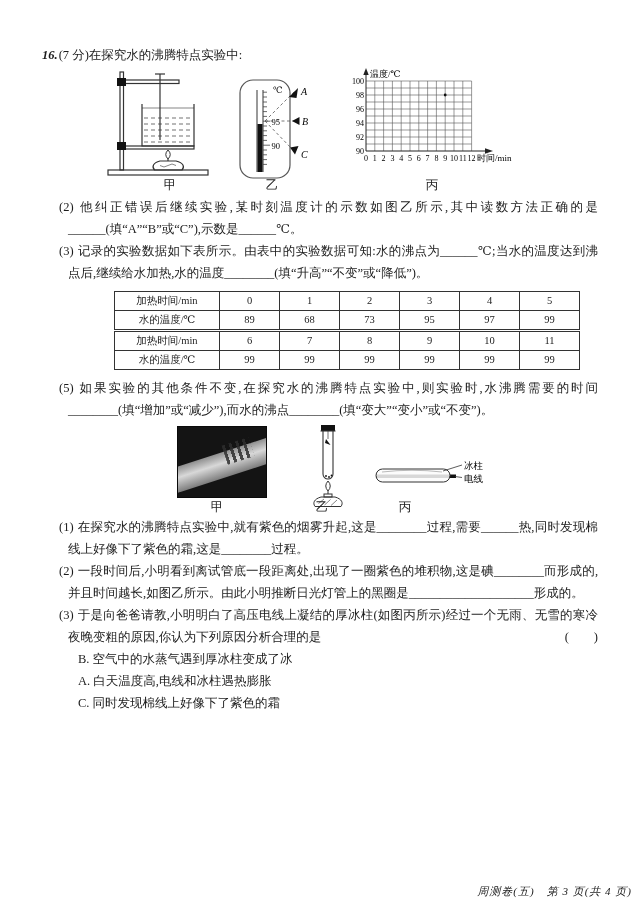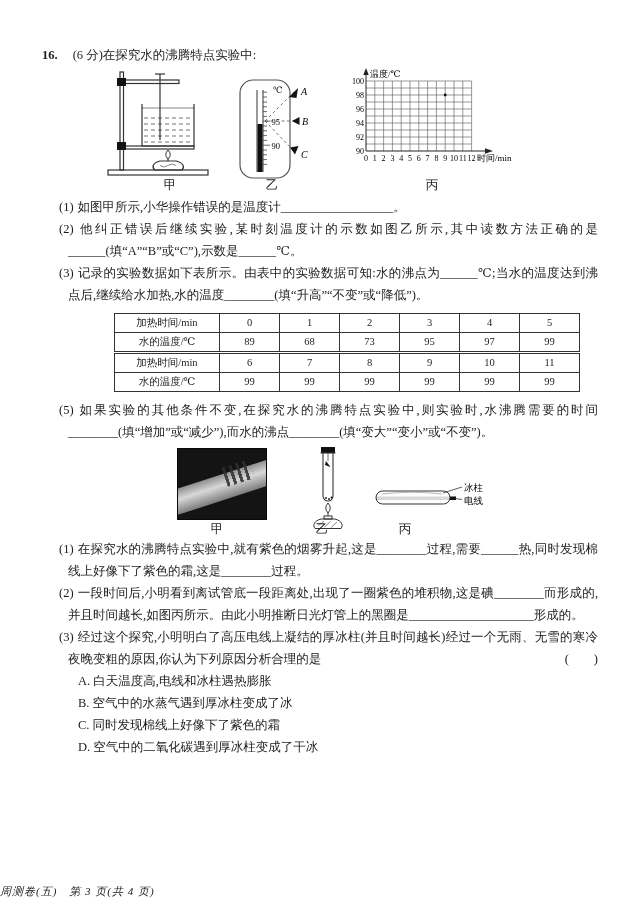--- a/index.html
+++ b/index.html
@@ -3,21 +3,21 @@
 <meta charset="utf-8">
 <style>
   html,body{margin:0;padding:0;}
   body{
     width:632px;height:916px;background:#ffffff;position:relative;
     font-family:"Liberation Serif","DejaVu Serif",serif;
     color:#1c1c1c;font-size:12.5px;line-height:22px;
   }
   .content{position:absolute;left:42px;top:44px;width:556px;}
   .qhead{margin-left:23px;text-indent:-23px;text-align:justify;}
-  .qnum{font-weight:700;margin-right:15px;}
+  .qnum{font-weight:700;margin-right:1px;font-style:italic;}
   .part{position:relative;margin-left:26px;text-indent:-9px;text-align:justify;}
   .marker{margin-right:4px;}
   .bracket{position:absolute;right:0;bottom:0;text-indent:0;}
   .options{margin-left:36px;}
   .opt{text-align:justify;}
   
   .figrow{position:relative;}
   .figrow16{height:126px;margin:2px 0 2px 0;}
   .figrow17{height:90px;margin:3px 0 2px 0;}
   .figrow .cap{position:absolute;text-align:center;font-size:12.5px;}
@@ -38,32 +38,32 @@
     position:absolute;left:-18%;top:34%;width:150%;height:25px;border-radius:12px;
     background:linear-gradient(to bottom,#8f8f8f,#d8d8d8 42%,#7c7c7c);
     transform:rotate(-18deg);
   }
   .photo .rings{
     position:absolute;right:16%;top:20%;width:28px;height:20px;opacity:.85;
     transform:rotate(-18deg);
     background:repeating-linear-gradient(90deg,#2e2e2e 0 3px,rgba(0,0,0,0) 3px 7px);
   }
   .footer{
-    position:absolute;left:0;right:0;bottom:14px;text-align:left;
+    position:absolute;left:0;right:0;bottom:14px;text-align:right;
     font-size:11px;font-style:italic;letter-spacing:1px;color:#222;
   }
   svg text{font-family:"Liberation Serif","DejaVu Serif",serif;}
 </style>
 </head>
 <body>
 
 <div class="content">
 
   <div class="qhead">
-    <span class="qnum">16.</span><span>(6 分)在探究水的沸腾特点实验中:</span>
+    <span class="qnum">16.</span><span>(7 分)在探究水的沸腾特点实验中:</span>
   </div>
 
   <div class="figrow figrow16">
 
     <svg class="abs" style="left:60px;top:2px;" width="135" height="108" viewBox="0 0 135 108">
       <g stroke="#333" fill="none" stroke-width="1.2">
         <rect x="6" y="100" width="100" height="5"></rect>
         <rect x="18" y="2" width="3.5" height="98"></rect>
         <rect x="21" y="10" width="56" height="3.5"></rect>
         <line x1="58" y1="4" x2="58" y2="70"></line>
@@ -168,23 +168,20 @@
         <text x="114" y="93">10</text>
         <text x="122.8" y="93">11</text>
         <text x="131.6" y="93">12</text>
       </g>
       <text x="137" y="93" font-size="9">时间/min</text>
     </svg>
     <div class="cap" style="left:355px;top:106px;width:70px;">丙</div>
   </div>
 
   <div class="part">
-    <span class="marker">(1)</span><span>如图甲所示,小华操作错误的是温度计__________________。</span>
-  </div>
-  <div class="part">
     <span class="marker">(2)</span><span>他纠正错误后继续实验,某时刻温度计的示数如图乙所示,其中读数方法正确的是______(填“A”“B”或“C”),示数是______℃。</span>
   </div>
   <div class="part">
     <span class="marker">(3)</span><span>记录的实验数据如下表所示。由表中的实验数据可知:水的沸点为______℃;当水的温度达到沸点后,继续给水加热,水的温度________(填“升高”“不变”或“降低”)。</span>
   </div>
 
   <table class="dtable">
     <tbody>
         <tr>
       <td class="c0">加热时间/min</td>
@@ -270,29 +267,28 @@
       <text x="92" y="9" font-size="9.5">冰柱</text>
       <text x="92" y="21.5" font-size="9.5">电线</text>
     </svg>
     <div class="cap" style="left:338px;top:72px;width:50px;">丙</div>
   </div>
 
   <div class="part">
     <span class="marker">(1)</span><span>在探究水的沸腾特点实验中,就有紫色的烟雾升起,这是________过程,需要______热,同时发现棉线上好像下了紫色的霜,这是________过程。</span>
   </div>
   <div class="part">
-    <span class="marker">(2)</span><span>一段时间后,小明看到离试管底一段距离处,出现了一圈紫色的堆积物,这是碘________而形成的,并且时间越长,如图丙所示。由此小明推断日光灯管上的黑圈是____________________形成的。</span>
-  </div>
-  <div class="part">
-    <span class="marker">(3)</span><span>经过这个探究,小明明白了高压电线上凝结的厚冰柱(并且时间越长)经过一个无雨、无雪的寒冷夜晚变粗的原因,你认为下列原因分析合理的是</span>
+    <span class="marker">(2)</span><span>一段时间后,小明看到离试管底一段距离处,出现了一圈紫色的堆积物,这是碘________而形成的,并且时间越长,如图乙所示。由此小明推断日光灯管上的黑圈是____________________形成的。</span>
+  </div>
+  <div class="part">
+    <span class="marker">(3)</span><span>于是向爸爸请教,小明明白了高压电线上凝结的厚冰柱(如图丙所示)经过一个无雨、无雪的寒冷夜晚变粗的原因,你认为下列原因分析合理的是</span>
     <span class="bracket">(　　)</span>
   </div>
 
   <div class="options">
+    <div class="opt">B. 空气中的水蒸气遇到厚冰柱变成了冰</div>
     <div class="opt">A. 白天温度高,电线和冰柱遇热膨胀</div>
-    <div class="opt">B. 空气中的水蒸气遇到厚冰柱变成了冰</div>
     <div class="opt">C. 同时发现棉线上好像下了紫色的霜</div>
-    <div class="opt">D. 空气中的二氧化碳遇到厚冰柱变成了干冰</div>
   </div>
 
 </div>
 
 <div class="footer">周测卷(五)　第 3 页(共 4 页)</div>
 
 </body></html>

